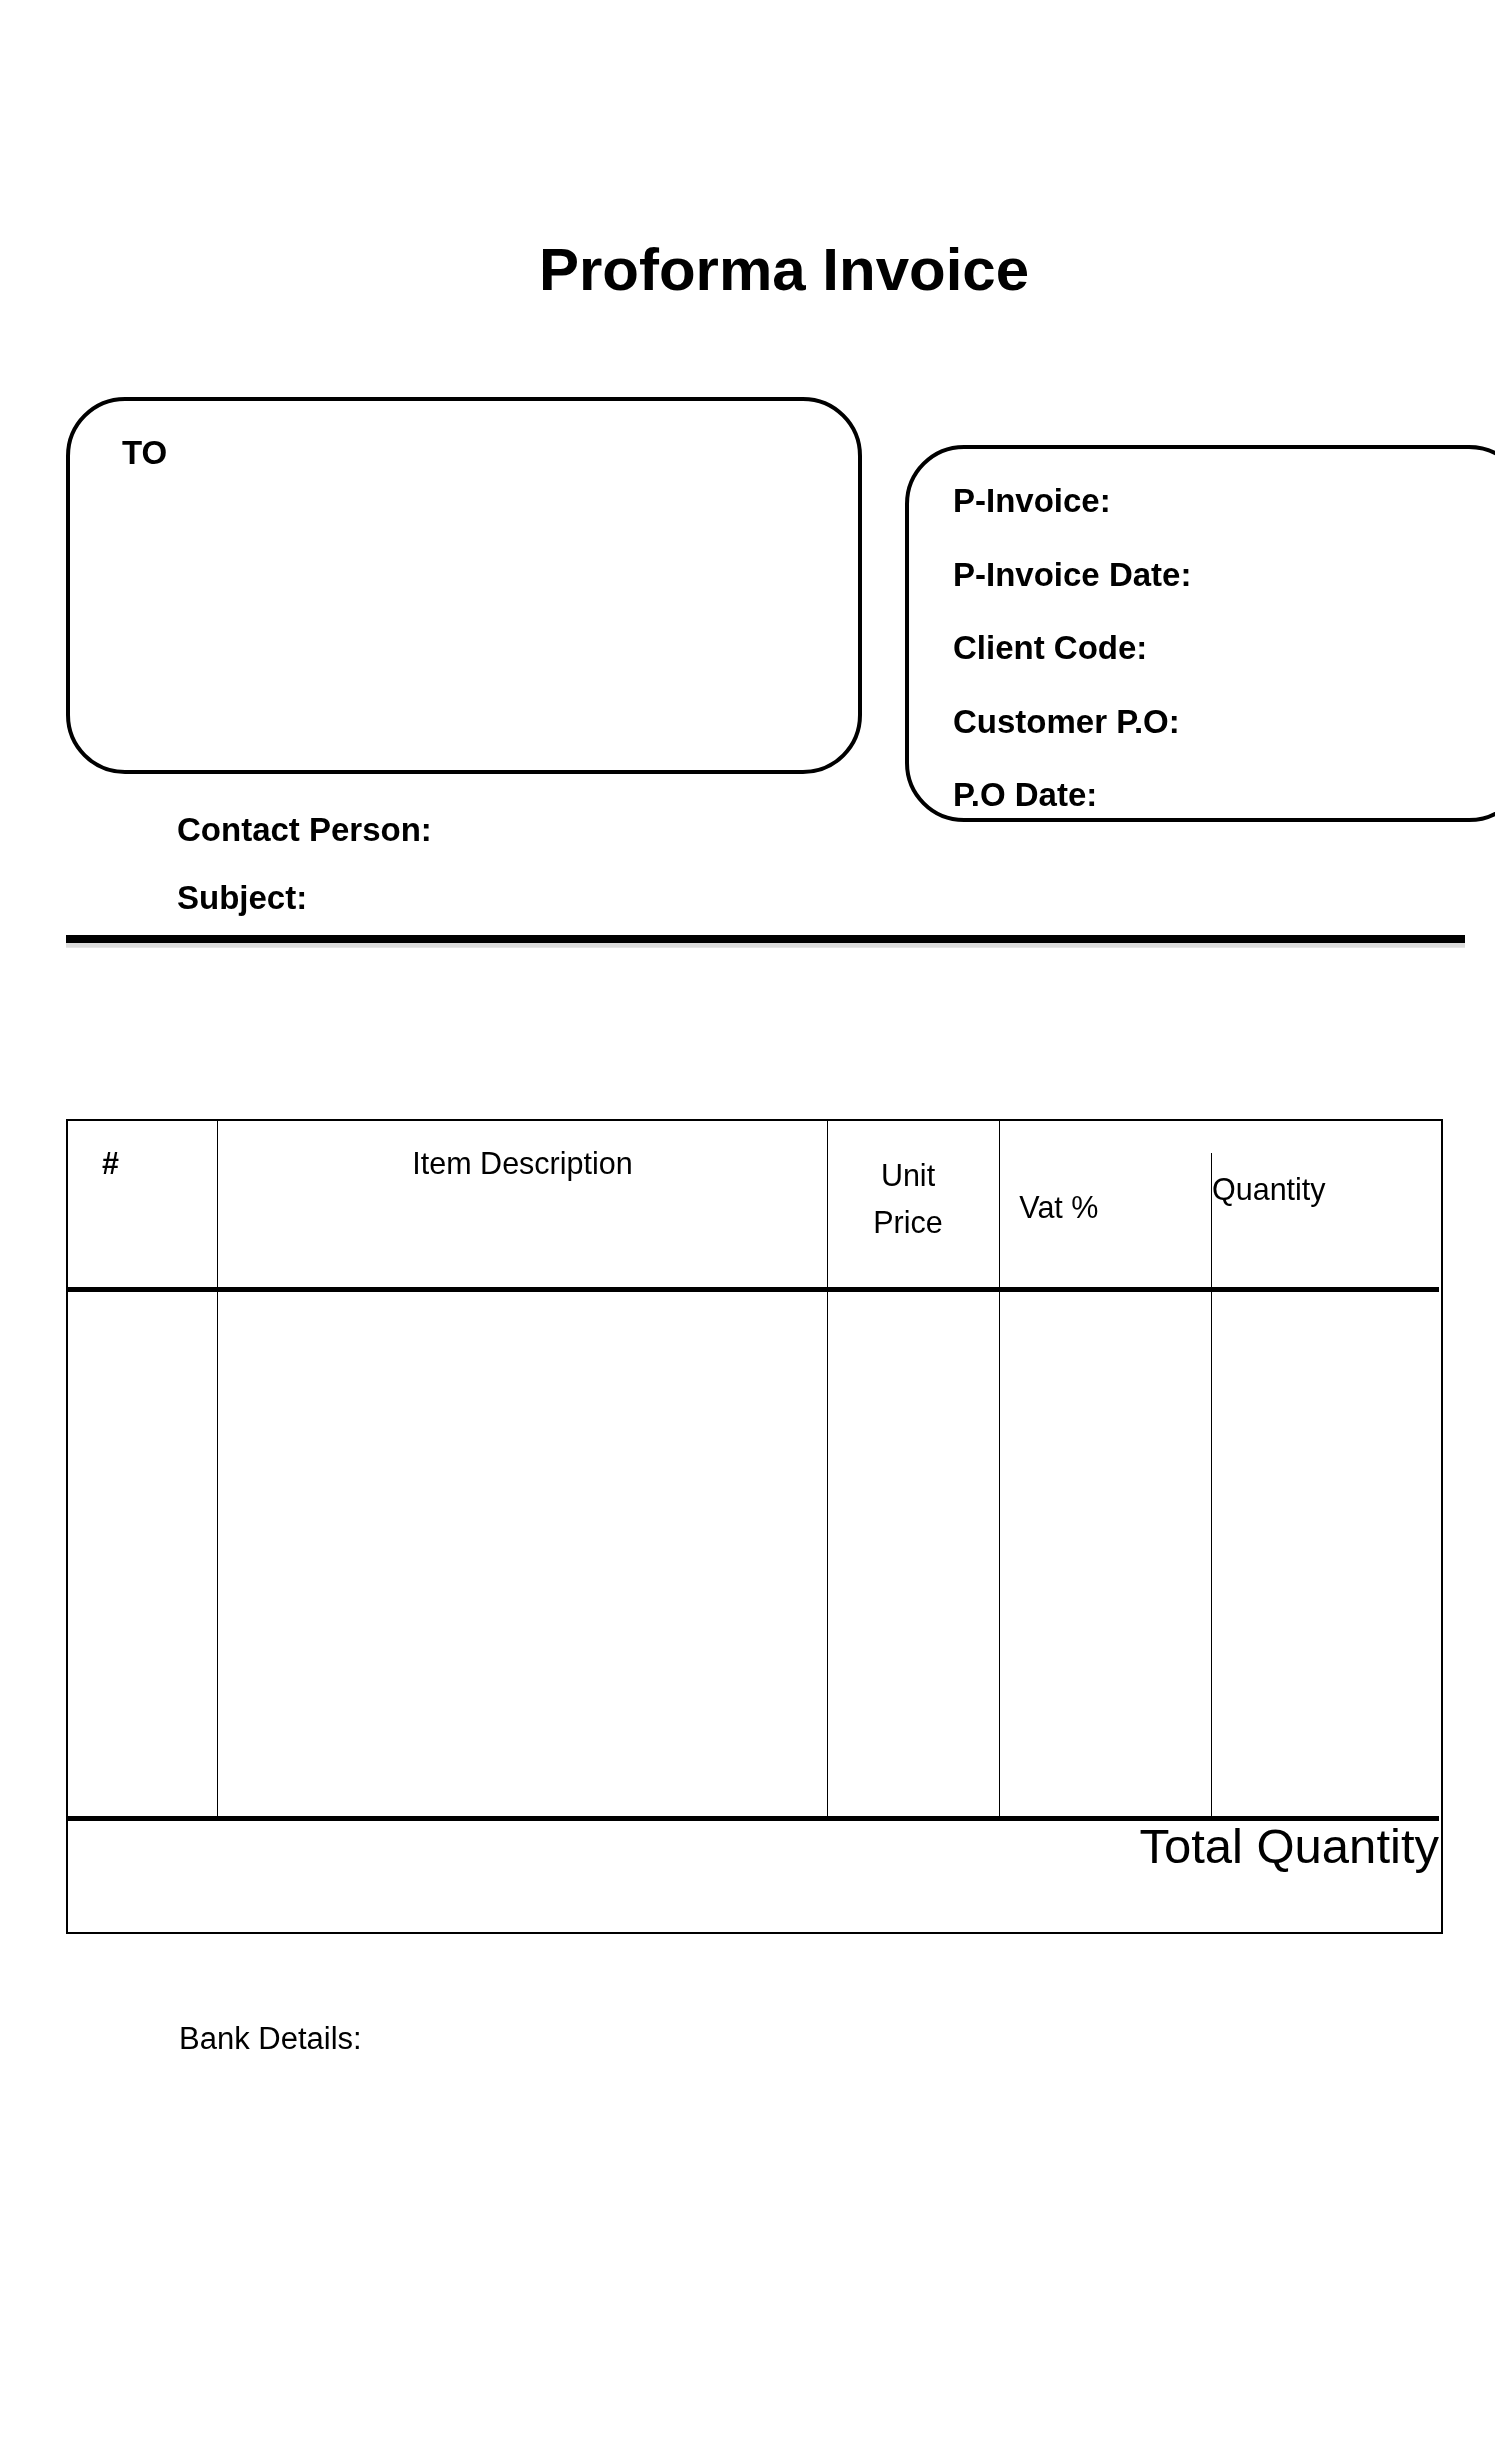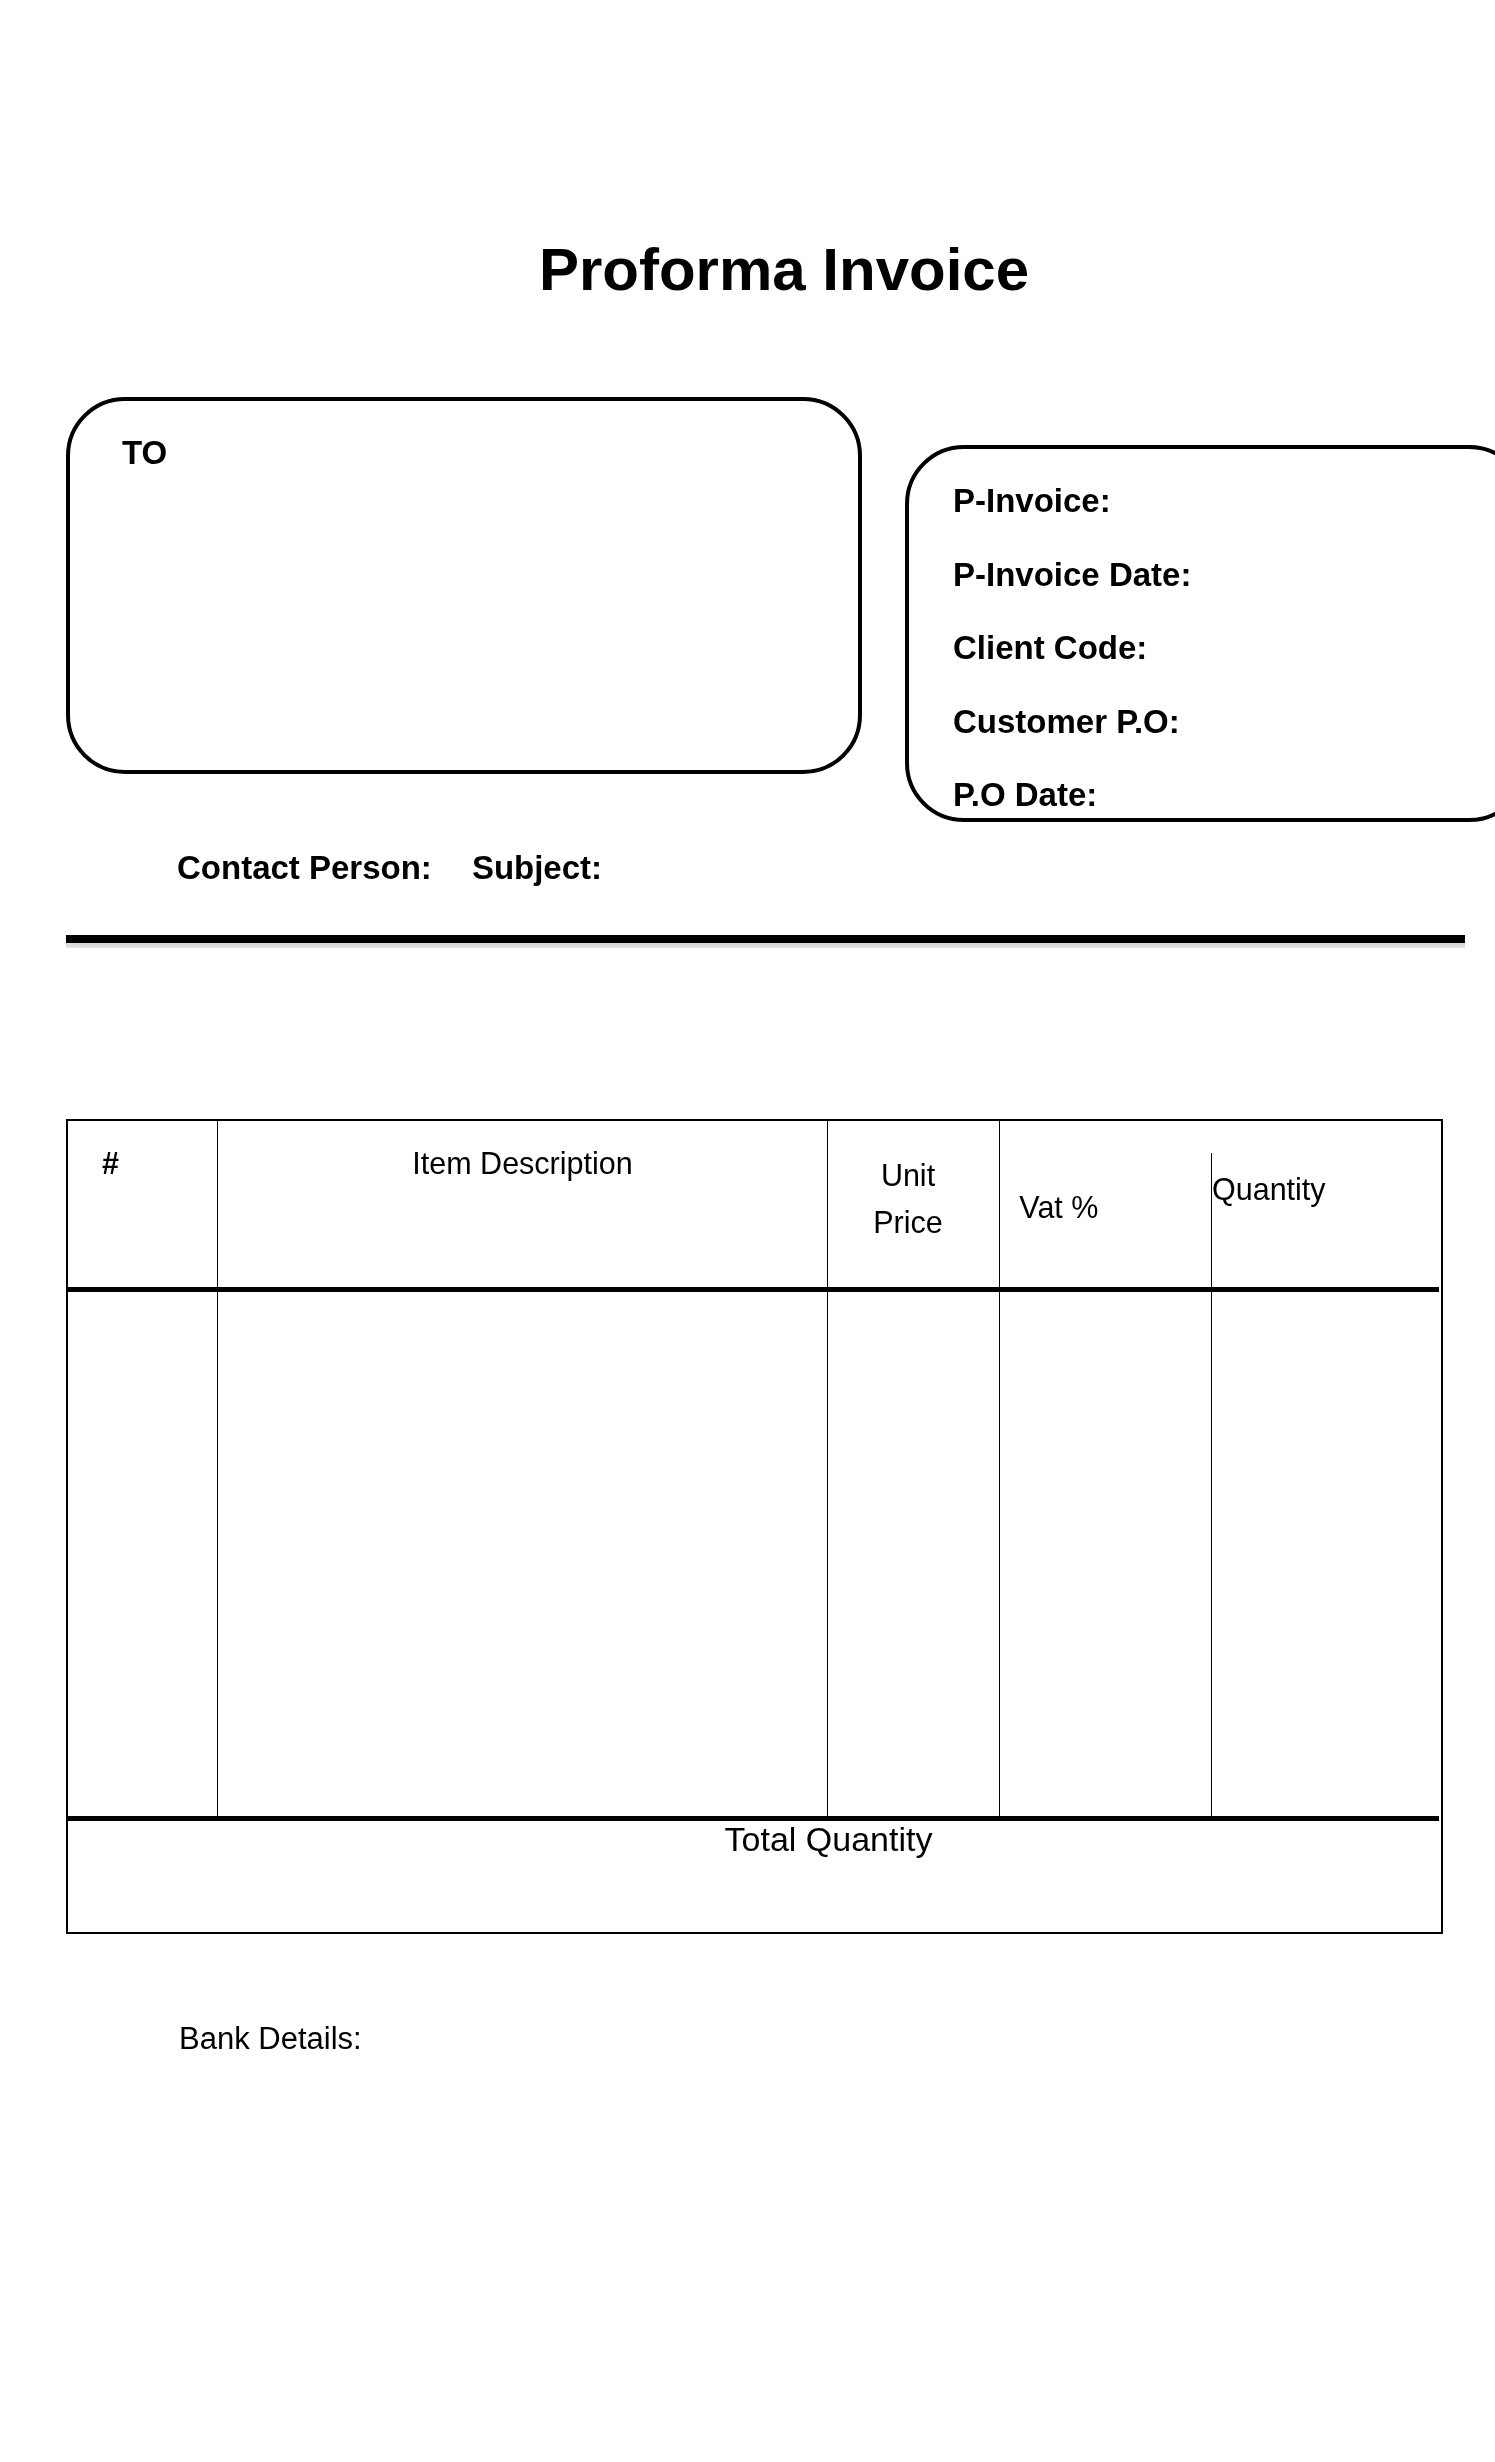--- a/index.html
+++ b/index.html
@@ -24,21 +24,21 @@
     border-radius:59px;
     box-sizing:border-box;
     background:#fff;
   }
   .box-to{left:66px;top:397px;width:796px;height:377px;padding:32px 0 0 52px;}
   .box-to .box-label{font-size:33px;font-weight:700;line-height:1.2;display:inline-block;}
   .box-meta{left:905px;top:397px;width:623px;height:377px;padding:32px 0 0 44px;
     display:flex;flex-direction:column;gap:34px;margin-top:48px;}
   .meta-label{font-size:33px;font-weight:700;line-height:1.2;white-space:nowrap;}
   
-  .contact-block{position:absolute;left:177px;top:848px;display:flex;flex-direction:row;gap:40px;}
+  .contact-block{position:absolute;left:177px;top:810px;display:flex;flex-direction:column;gap:28px;}
   .contact-label{font-size:33px;font-weight:700;line-height:1.2;}
   
   .divider{
     position:absolute;left:66px;top:935px;width:1399px;height:7.6px;
     background:#000;
     box-shadow:0 4.7px 0 #dcdcdc;
   }
   
   .items-table{
     position:absolute;left:66px;top:1119px;width:1377px;height:815px;
@@ -57,22 +57,22 @@
   .th-unit .wrap{display:inline-block;width:106px;text-align:center;}
   .th-vat{padding:30.5px 0 0 19.3px;line-height:47px;margin-top:32px;}
   .th-qty{padding-top:50px;text-align:left;}
   .total-row{
     grid-column:1 / -1;
     display:flex;align-items:flex-start;
     padding-top:1.2px;
   }
   .total-row .spacer{width:150px;flex:none;}
   .total-row .total-label{
-    flex:1;text-align:center;
-    font-size:34px;line-height:1;font-weight:400;
+    flex:1;text-align:right;
+    font-size:49px;line-height:1;font-weight:400;
   }
   
   .bank-label{
     position:absolute;left:179px;top:2020px;
     font-size:31px;line-height:1.2;font-weight:400;
   }
 </style>
 </head>
 <body>
 

